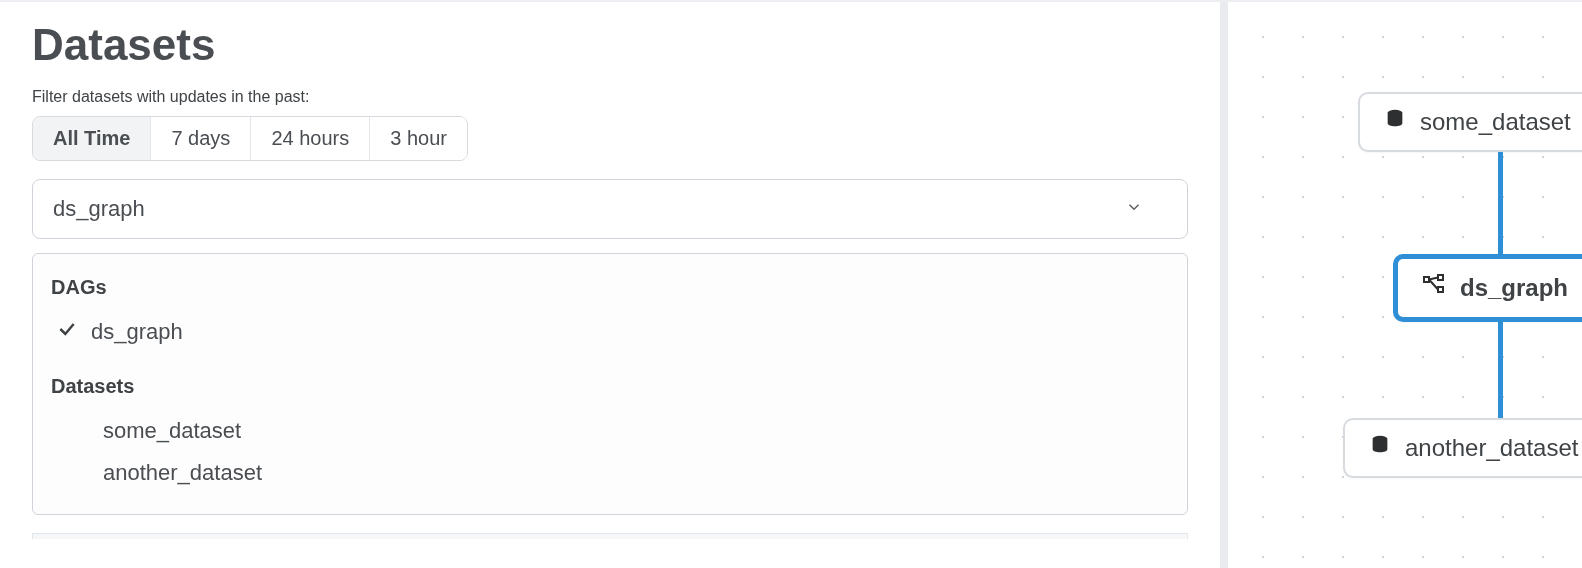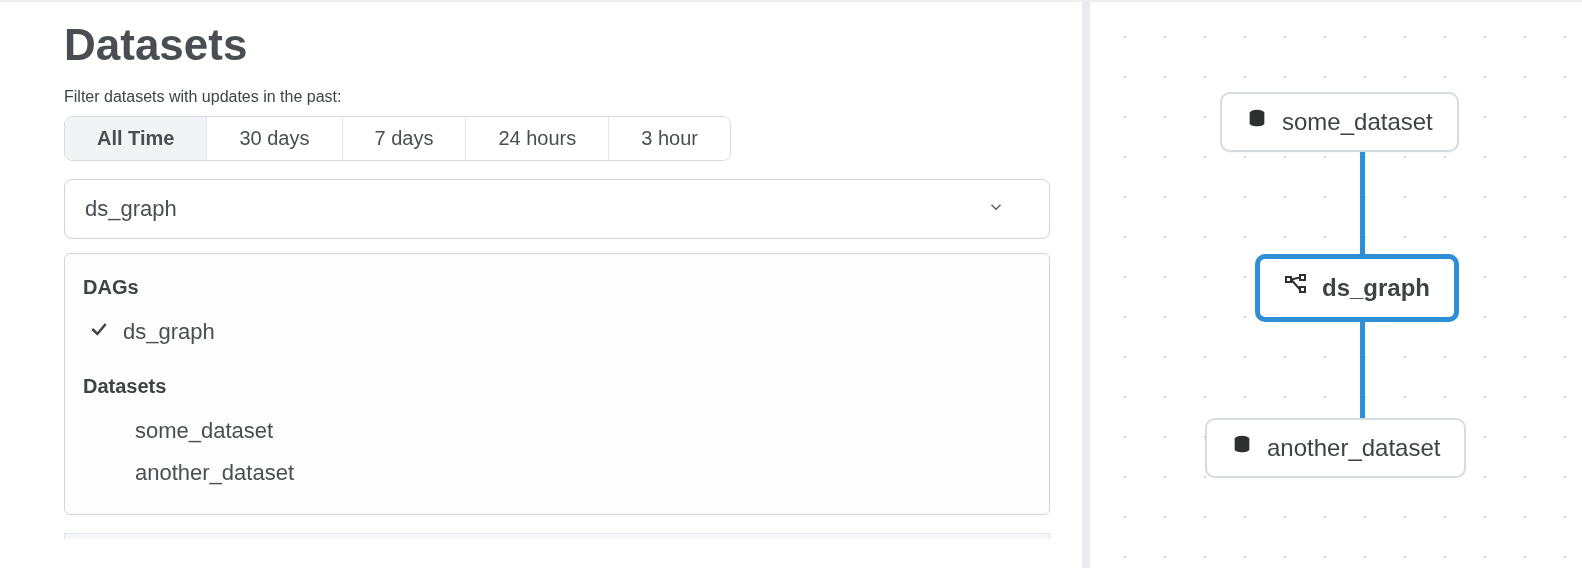--- a/index.html
+++ b/index.html
@@ -13,23 +13,22 @@
     overflow: hidden;
   }
   .layout {
     display: flex;
     width: 100%;
     height: 100%;
     background: #ffffff;
     border-top: 2px solid #eceef1;
   }
   .left-pane {
-    width: 1050px;
+    width: 1220px;
     padding: 18px 32px 0 32px;
-    margin-left: 32px;
   }
   .right-pane {
     flex: 1;
     position: relative;
     background-color: #ffffff;
     background-image: radial-gradient(#d0d3d7 1.5px, transparent 1.5px);
     background-size: 40px 40px;
     background-position: 15px 15px;
     border-left: 8px solid #e9ebee;
   }
@@ -44,21 +43,21 @@
     color: #3f4346;
     margin-bottom: 10px;
   }
   .pill-group {
     display: inline-flex;
     border: 1px solid #d7dbe0;
     border-radius: 8px;
     overflow: hidden;
   }
   .pill {
-    padding: 10px 32px;
+    padding: 10px 20px;
     font-size: 20px;
     color: #4a4e52;
     background: #ffffff;
     border: none;
     border-right: 1px solid #e2e5e9;
     cursor: pointer;
     font-family: inherit;
   }
   .pill:last-child { border-right: none; }
   .pill.active {
@@ -146,21 +145,20 @@
 </head>
 <body>
 
 <div class="layout">
   <div class="left-pane">
     <h1 class="page-title">Datasets</h1>
     <div class="filter-label">Filter datasets with updates in the past:</div>
 
     <div class="pill-group">
       <button class="pill active">All Time</button>
-      <button class="pill">30 days</button>
       <button class="pill">7 days</button>
       <button class="pill">24 hours</button>
       <button class="pill">3 hour</button>
     </div>
 
     <div class="select-wrap">
       <div class="select">
         <span>ds_graph</span>
         <span class="chevron-down-icon">
           <svg viewBox="0 0 24 24" fill="none" stroke-width="2">

